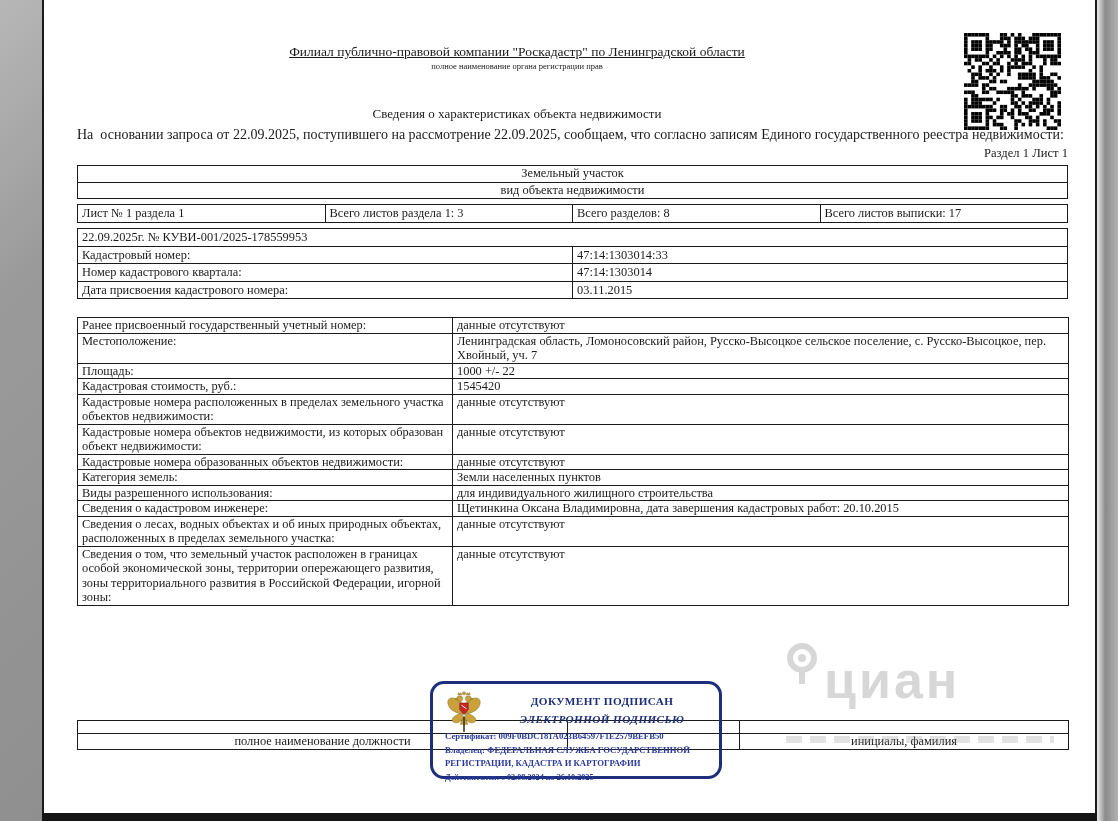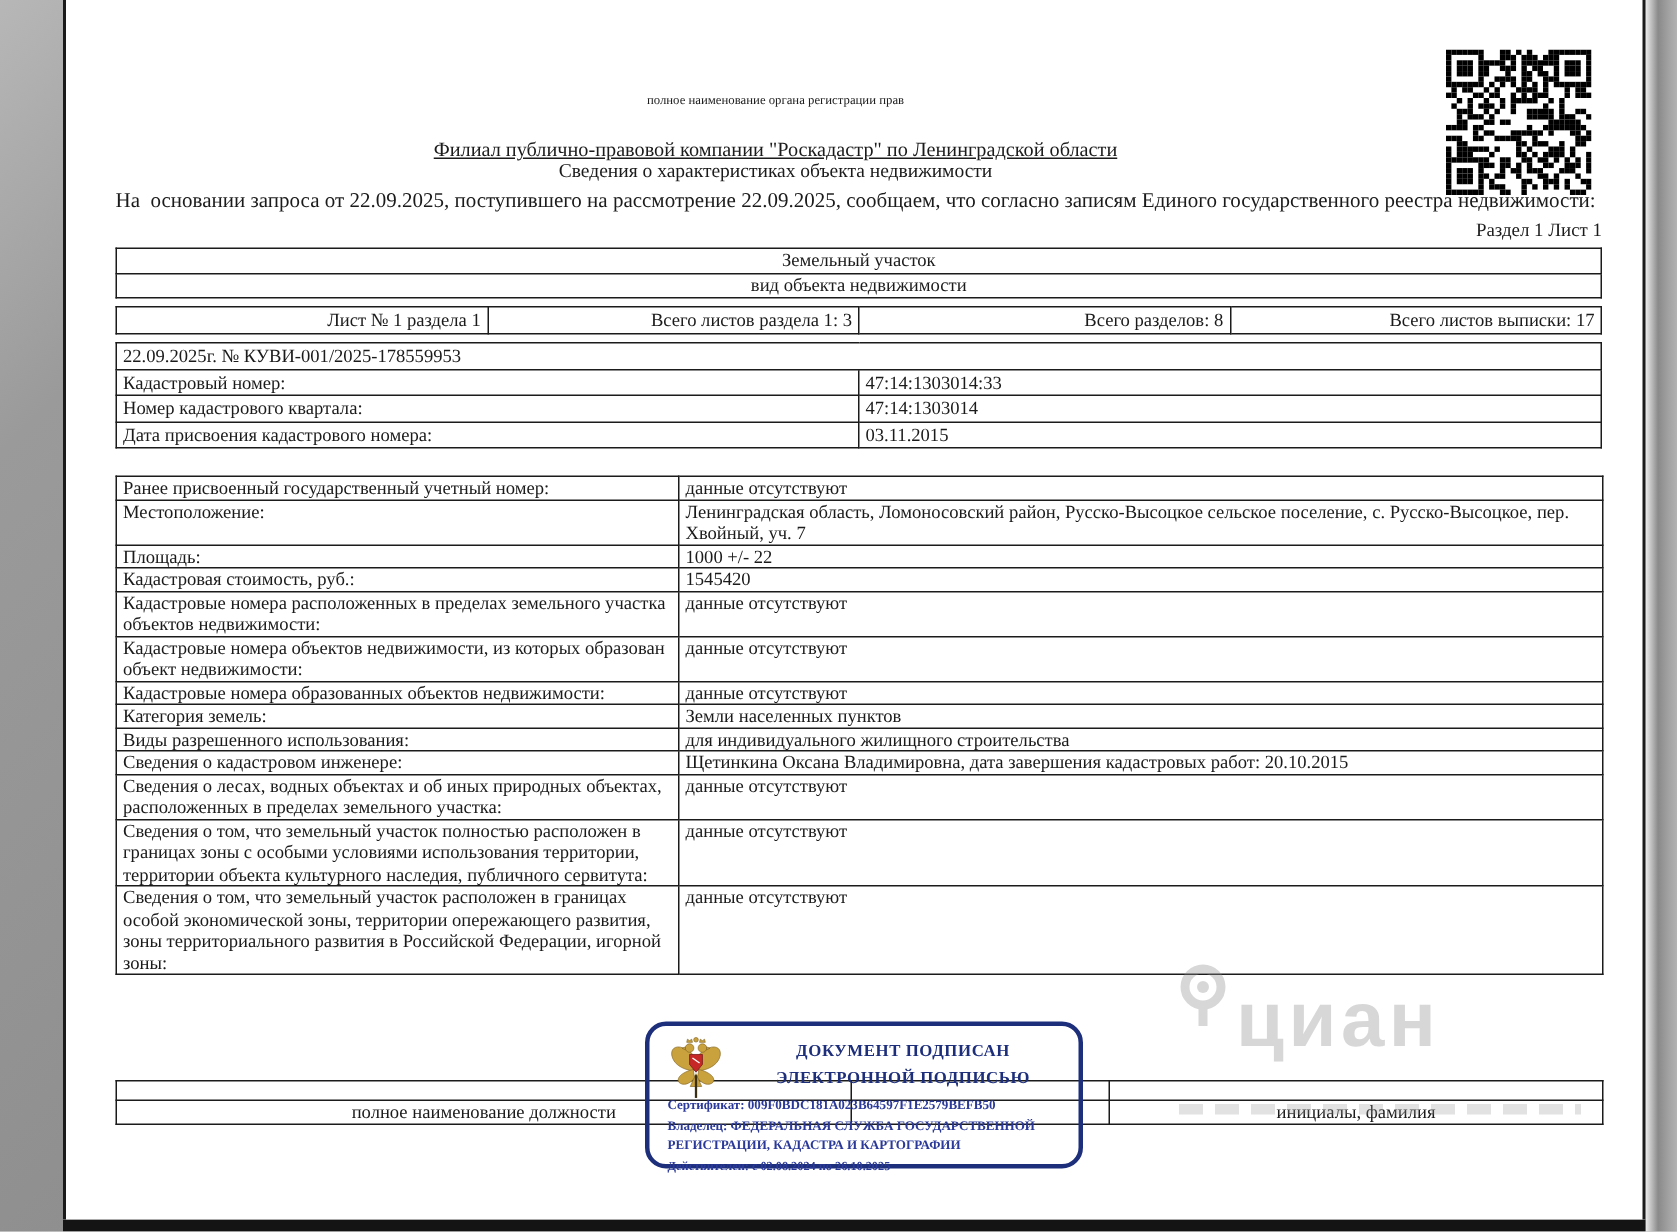--- a/index.html
+++ b/index.html
@@ -10,54 +10,54 @@
     background:linear-gradient(135deg,#b7b7b7 0%,#9a9a9a 35%,#8f8f8f 100%); }
   .right-strip { position:absolute; left:1097px; top:0; width:21px; height:821px;
     background:linear-gradient(to right,#ededed 0%,#8a8a8a 40%,#a3a3a3 75%,#b2b2b2 100%); }
   .page { position:absolute; left:42px; top:0; width:1055px; height:813px; background:#ffffff;
     border-left:2px solid #1a1a1a; border-right:2px solid #1a1a1a; }
   .bottom-band { position:absolute; left:42px; top:813px; width:1055px; height:8px; background:#141414; }
 
   .abs { position:absolute; }
   .centered { text-align:center; }
 
-  .org-title { left:33px; top:44px; width:880px; font-size:13.5px; text-decoration:underline;margin-top:48px; }
+  .org-title { left:33px; top:44px; width:880px; font-size:13.5px; text-decoration:underline; }
   .org-subtitle { left:33px; top:61px; width:880px; font-size:8.5px; }
   .doc-title { left:33px; top:75px; width:880px; font-size:13px; }
   .section-title { left:33px; top:106px; width:880px; font-size:13px; }
   .request-line { left:33px; top:127px; width:980px; font-size:14px; white-space:pre; }
   .page-marker { left:33px; top:146px; width:991px; text-align:right; font-size:12.6px; }
 
   .qr { left:920px; top:33px; width:97px; height:97px; }
 
   table { border-collapse:collapse; table-layout:fixed; }
   td { border:1.5px solid #1b1b1b; font-size:12.4px; line-height:14.5px; padding:0 4px;margin-top:12px; }
 
   .tableA { left:33px; top:165px; width:991px; }
   .tableA td { text-align:center; line-height:13.5px; padding:1px 4px; }
   .tableB { left:33px; top:204px; width:991px; }
-  .tableB td { text-align:right; line-height:15px; padding:1px 4px; }
+  .tableB td { text-align:left; line-height:15px; padding:1px 4px; }
   .tableC { left:33px; top:228px; width:991px;padding-left:36px; }
   .tableC td { padding:1px 4px; }
   .tableD { left:33px; top:317px; width:991px; }
   .tableD td { vertical-align:top; }
   .col-label { width:375px; }
   .col-value { width:616px; }
 
   .tableF { left:33px; top:720px; width:991px; }
   .tableF td { text-align:center; line-height:15px; }
   .tableF .spacer-row td { height:13px; }
   .fcol1 { width:490px; } .fcol2 { width:172px; } .fcol3 { width:329px; }
 
   .stamp { left:386px; top:681px; width:292px; height:98px;
     border:3px solid #1d2e7b; border-radius:14px; background:transparent; z-index:5; }
   .stamp-head { margin-left:52px; text-align:center; color:#1d2e7b; font-weight:bold;
     font-size:11.2px; letter-spacing:0.4px; }
   .stamp-head.l1 { margin-top:11px; }
-  .stamp-head.l2 { margin-top:6px; }
+  .stamp-head.l2 { margin-top:6px;font-style:italic; }
   .stamp-details { position:absolute; left:12px; top:46px; width:270px; color:#2b3a99;
     font-size:8.7px; line-height:13.6px; font-weight:600; text-align:left; }
   .stamp-details .small { font-size:8.2px; }
   .emblem { position:absolute; left:12px; top:5px; width:38px; height:46px; }
 
   .wm { left:738px; top:642px; width:290px; height:110px; opacity:0.35; z-index:4;
     pointer-events:none; color:#8f8f8f; font-family:"Liberation Sans", sans-serif; }
   .wm-text { position:absolute; left:42px; top:8px; font-size:52px; font-weight:bold; letter-spacing:3px; }
   .wm-pin { position:absolute; left:0; top:0; width:40px; height:48px; }
   .wm-dashes { position:absolute; left:4px; top:94px; width:268px; height:7px; opacity:0.8;
@@ -546,24 +546,20 @@
         </tr>
     <tr>
           <td class="col-label">Сведения о кадастровом инженере:</td>
           <td class="col-value">Щетинкина Оксана Владимировна, дата завершения кадастровых работ: 20.10.2015</td>
         </tr>
     <tr>
           <td class="col-label">Сведения о лесах, водных объектах и об иных природных объектах, расположенных в пределах земельного участка:</td>
           <td class="col-value">данные отсутствуют</td>
         </tr>
     <tr>
-          <td class="col-label">Сведения о том, что земельный участок полностью расположен в границах зоны с особыми условиями использования территории, территории объекта культурного наследия, публичного сервитута:</td>
-          <td class="col-value">данные отсутствуют</td>
-        </tr>
-    <tr>
           <td class="col-label">Сведения о том, что земельный участок расположен в границах особой экономической зоны, территории опережающего развития, зоны территориального развития в Российской Федерации, игорной зоны:</td>
           <td class="col-value">данные отсутствуют</td>
         </tr>
   </tbody>
     </table>
 
   <div class="abs wm">
     <svg class="wm-pin" viewBox="0 0 40 48">
       <circle cx="20" cy="16" r="12" fill="none" stroke="#8f8f8f" stroke-width="6"></circle>
       <circle cx="20" cy="16" r="4" fill="#8f8f8f"></circle>

